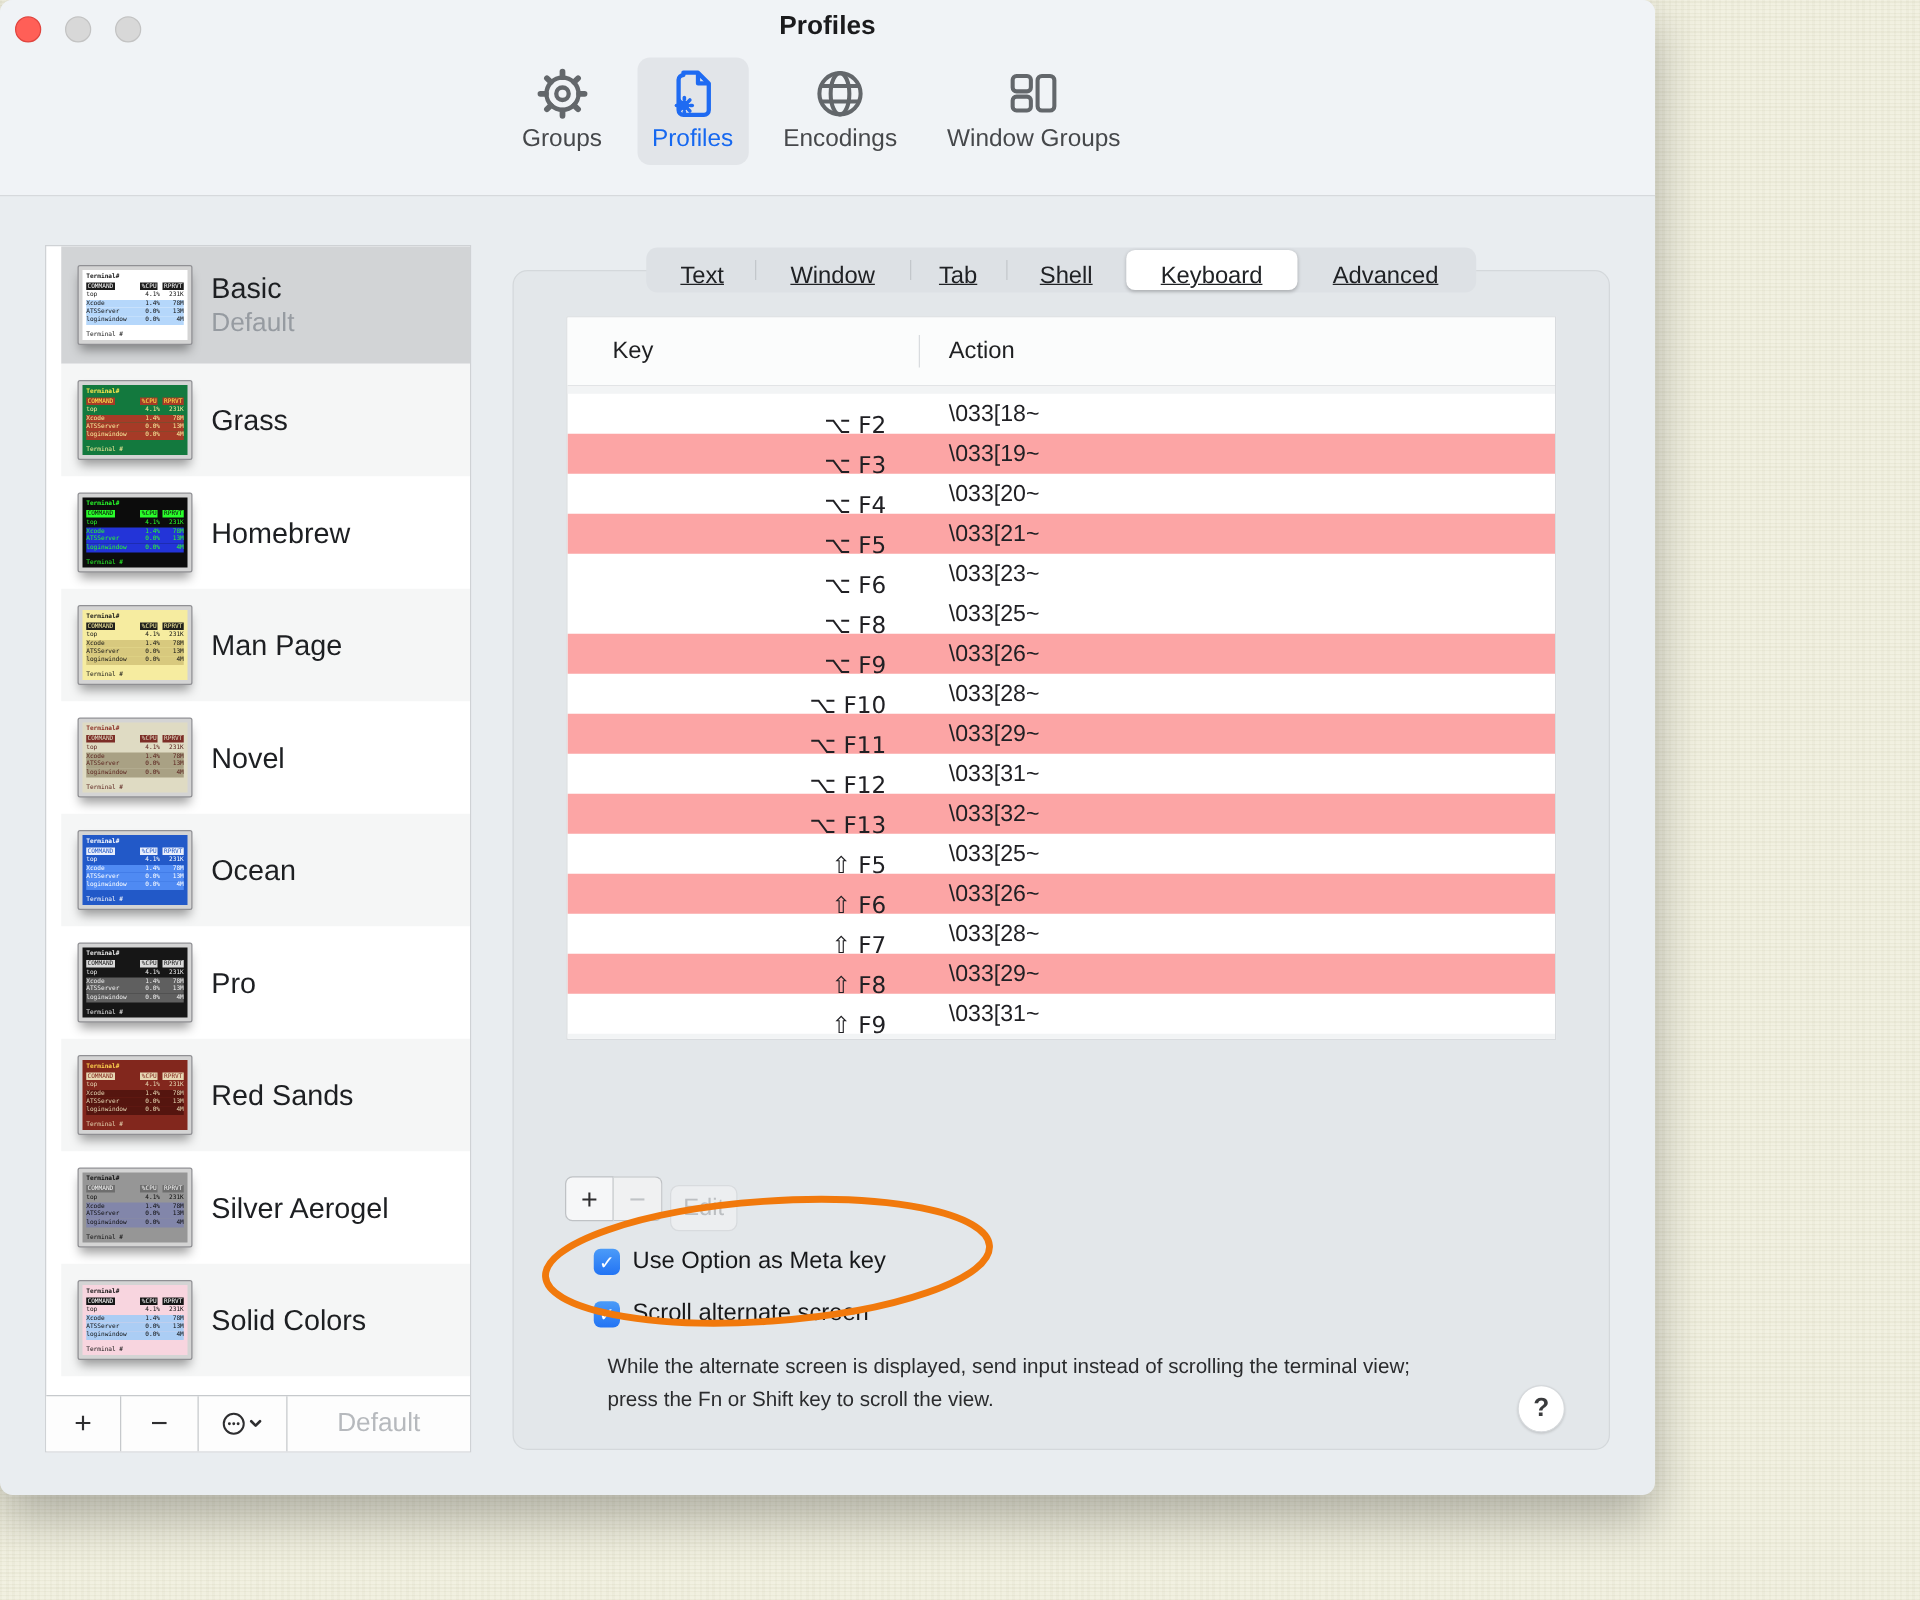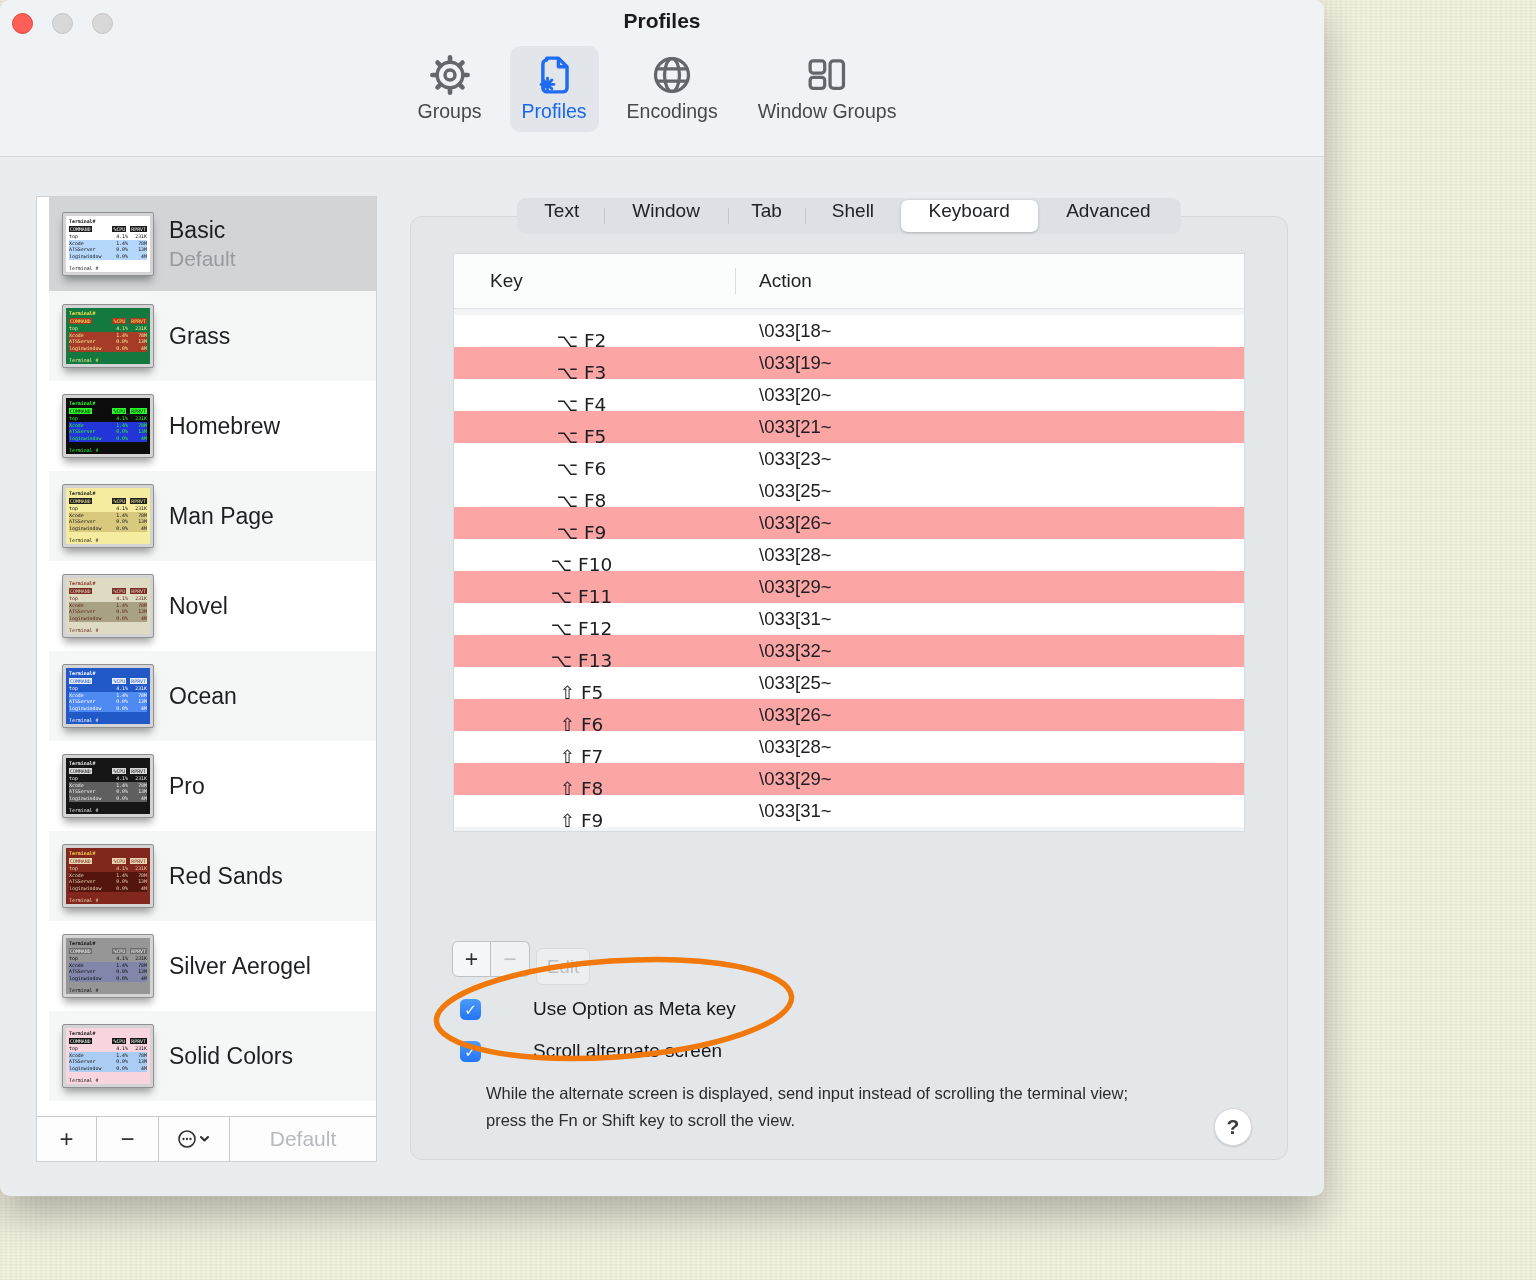--- a/index.html
+++ b/index.html
@@ -52,45 +52,45 @@
   .side-name{font-size:23px;color:#1d1f22;}
   .side-sub{font-size:21px;color:#969ba1;margin-top:3px;}
   .side-footer{position:absolute;left:0;right:0;bottom:0;height:44px;border-top:1px solid #c6c9cc;display:flex;background:#fdfdfd;}
   .sf-btn{border-right:1px solid #c6c9cc;display:flex;align-items:center;justify-content:center;font-size:24px;color:#2e2e30;box-sizing:border-box;}
   .sf-add{width:60px;} .sf-rem{width:62px;} .sf-more{width:71px;}
   .sf-default{flex:1;border-right:none;font-size:21px;color:#b6b9bd;}
   
   .panel{position:absolute;left:410px;top:216px;width:878px;height:944px;background:#e3e7ea;border:1px solid #d4d8db;border-radius:12px;box-sizing:border-box;}
   
   .segbar{position:absolute;left:517px;top:198px;width:664px;height:36px;background:#dde1e5;border-radius:9px;display:flex;align-items:stretch;padding:2px;box-sizing:border-box;z-index:5;}
-  .seg{display:flex;align-items:flex-start;justify-content:center;font-size:19px;color:#202225;position:relative;}
+  .seg{display:flex;align-items:flex-end;justify-content:center;font-size:19px;color:#202225;position:relative;text-decoration:underline;}
   .seg.divider::before{content:"";position:absolute;left:0;top:8px;bottom:8px;width:1px;background:#c3c7cb;}
   .seg.selected{background:#ffffff;border-radius:7px;box-shadow:0 1px 3px rgba(0,0,0,0.22);font-weight:500;}
   
   .ktable{position:absolute;left:453px;top:253px;width:792px;background:#ffffff;border:1px solid #d8dbde;box-sizing:border-box;z-index:2;}
   .thead{height:54px;display:flex;align-items:center;background:#fbfcfc;border-bottom:1px solid #e2e4e6;position:relative;font-size:19px;color:#1f2022;font-weight:500;}
   .th-key{width:281px;padding-left:36px;box-sizing:border-box;}
   .th-action{padding-left:24px;}
   .thead .col-div{position:absolute;left:281px;top:14px;height:26px;width:1px;background:#d9dcdf;}
   .tbody{overflow:hidden;}
   .trow{height:32px;display:flex;align-items:center;font-size:18.5px;color:#202024;}
   .trow.alt{background:#fca5a5;}
-  .tkey{width:281px;text-align:center;padding-right:26px;box-sizing:border-box;font-family:"DejaVu Sans","Liberation Sans",sans-serif;margin-top:19px;}
+  .tkey{width:281px;text-align:right;padding-right:26px;box-sizing:border-box;font-family:"DejaVu Sans","Liberation Sans",sans-serif;margin-top:19px;}
   .tact{padding-left:24px;}
   .sliver{background:#f2f4f5;}
   .sliver.top{height:6px;}
   .sliver.bottom{height:4px;}
   
   .pm-group{position:absolute;left:452px;top:941px;display:flex;z-index:3;}
   .pm-btn{width:39px;height:36px;background:#f6f7f8;border:1px solid #bfc2c5;display:flex;align-items:center;justify-content:center;font-size:23px;color:#2d2d2f;box-sizing:border-box;}
   .pm-btn.add{border-radius:6px 0 0 6px;}
   .pm-btn.rem{border-radius:0 6px 6px 0;border-left:none;color:#c0c3c6;background:#f0f1f2;}
   .edit-btn{position:absolute;left:536px;top:948px;width:54px;height:37px;background:#eceef0;border:1px solid #d8dbde;border-radius:7px;display:flex;align-items:center;justify-content:center;font-size:19px;color:#bcbfc2;box-sizing:border-box;z-index:2;}
   
-  .opt-row{position:absolute;left:460px;display:flex;align-items:flex-end;z-index:3;gap:42px;}
+  .opt-row{position:absolute;left:475px;display:flex;align-items:flex-end;z-index:3;}
   .opt-row.r1{top:998px;}
   .opt-row.r2{top:1040px;}
   .cbox{width:21px;height:21px;border-radius:5.5px;background:linear-gradient(#4b9bf8,#2374f4);position:relative;flex:0 0 auto;}
   .cbox::after{content:"✓";position:absolute;left:0;top:0;right:0;bottom:0;display:flex;align-items:center;justify-content:center;color:#fff;font-size:15px;font-weight:700;}
   .opt-label{margin-left:10px;font-size:19px;color:#17181a;}
   
   .help-text{position:absolute;left:486px;top:1080px;width:680px;font-size:16.5px;line-height:27px;color:#2b2c2e;z-index:1;}
   .help-btn{position:absolute;left:1214px;top:1108px;width:38px;height:38px;border-radius:50%;background:#ffffff;border:1px solid #d6d9dc;box-shadow:0 1px 2px rgba(0,0,0,0.15);display:flex;align-items:center;justify-content:center;font-size:21px;font-weight:700;color:#3a3b3d;box-sizing:border-box;z-index:4;}
   
   .annotation{position:absolute;left:0;top:0;width:1324px;height:1196px;pointer-events:none;z-index:50;}

